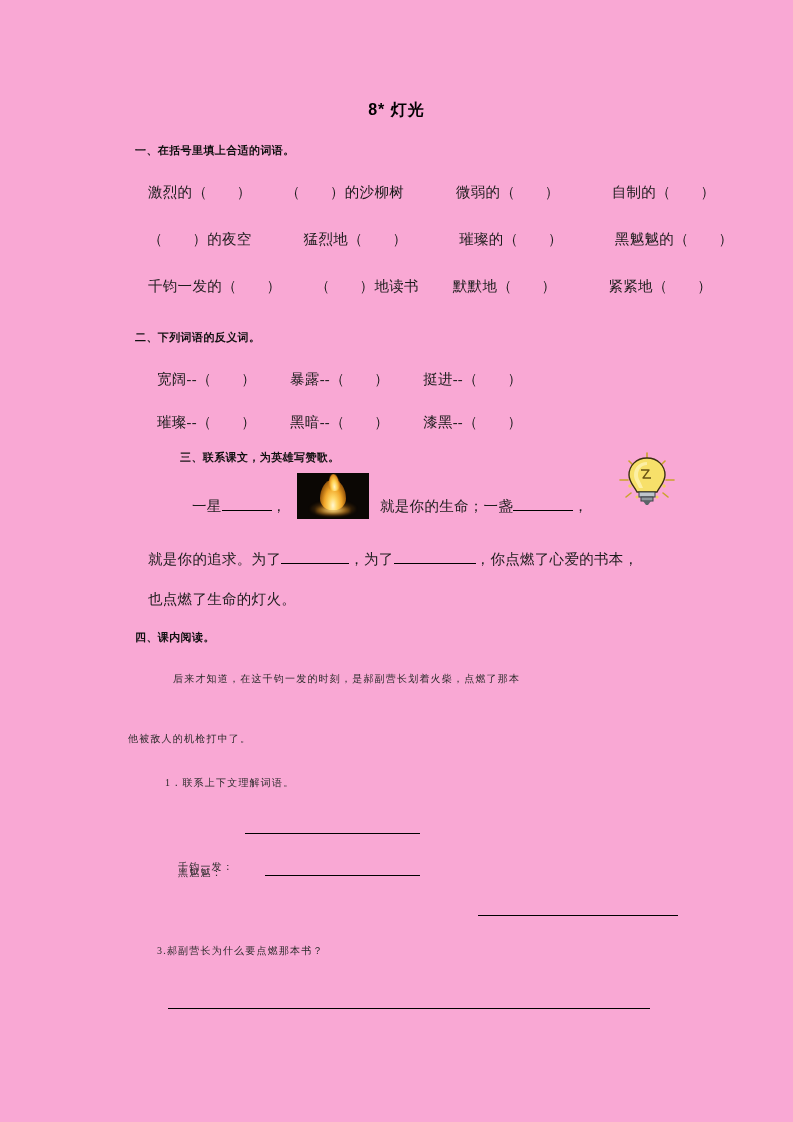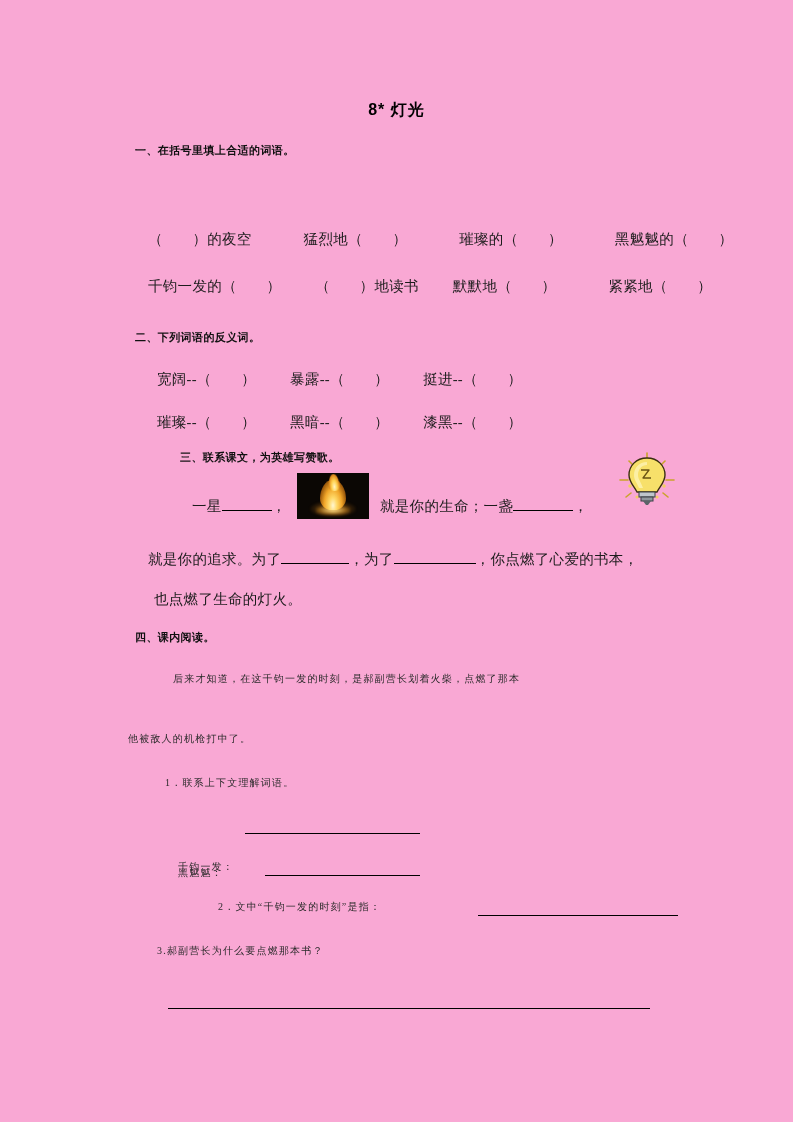--- a/index.html
+++ b/index.html
@@ -131,20 +131,23 @@
 </style>
 </head>
 <body>
 
 <div class="page">
 
   <div class="doc-title">8* 灯光</div>
 
   <div class="sec-head" style="left:135px; top:143px;">一、在括号里填上合适的词语。</div>
 
+  <div class="line" style="left:148px; top:183px;">
+    <span>激烈的（　　）</span><span class="gap-md"></span><span>（　　）的沙柳树</span><span class="gap-lg"></span><span>微弱的（　　）</span><span class="gap-lg"></span><span>自制的（　　）</span>
+  </div>
 
   <div class="line" style="left:148px; top:230px;">
     <span>（　　）的夜空</span><span class="gap-lg"></span><span>猛烈地（　　）</span><span class="gap-lg"></span><span>璀璨的（　　）</span><span class="gap-lg"></span><span>黑魆魆的（　　）</span>
   </div>
 
   <div class="line" style="left:148px; top:277px;">
     <span>千钧一发的（　　）</span><span class="gap-md"></span><span>（　　）地读书</span><span class="gap-md"></span><span>默默地（　　）</span><span class="gap-lg"></span><span>紧紧地（　　）</span>
   </div>
 
   <div class="sec-head" style="left:135px; top:330px;">二、下列词语的反义词。</div>
@@ -199,44 +202,41 @@
   </div>
 
   <div class="line" style="left:380px; top:495px;">
     <span>就是你的生命；一盏</span><span class="blank" style="width:60px;"></span><span>，</span>
   </div>
 
   <div class="line" style="left:148px; top:548px;">
     <span>就是你的追求。为了</span><span class="blank" style="width:68px;"></span><span>，为了</span><span class="blank" style="width:82px;"></span><span>，你点燃了心爱的书本，</span>
   </div>
 
-  <div class="line" style="left:148px; top:590px;margin-left:6px;">也点燃了生命的灯火。</div>
+  <div class="line" style="left:148px; top:590px;">也点燃了生命的灯火。</div>
 
   <div class="sec-head" style="left:135px; top:630px;">四、课内阅读。</div>
 
   <div class="passage" style="left:173px; top:672px;">后来才知道，在这千钧一发的时刻，是郝副营长划着火柴，点燃了那本</div>
   <div class="passage" style="left:128px; top:732px;">他被敌人的机枪打中了。</div>
 
   <div class="passage" style="left:165px; top:776px;">
     <span>1．</span><span>联系上下文理解词语。</span>
   </div>
 
   <div class="passage" style="left:178px; top:818px;margin-top:48px;">
     <span>黑魆魆：</span>
   </div>
   <div class="rule" style="left:245px; top:833px; width:175px;"></div>
 
   <div class="passage" style="left:178px; top:860px;">
     <span>千钧一发：</span>
   </div>
   <div class="rule" style="left:265px; top:875px; width:155px;"></div>
 
-  <div class="passage" style="left:218px; top:900px;">
-    <span>2．</span><span>文中“千钧一发的时刻”是指：</span>
-  </div>
   <div class="rule" style="left:478px; top:915px; width:200px;"></div>
 
   <div class="passage" style="left:157px; top:944px;">
     <span>3.</span><span>郝副营长为什么要点燃那本书？</span>
   </div>
   <div class="rule" style="left:168px; top:1008px; width:482px;"></div>
 
 </div>
 
 </body></html>

